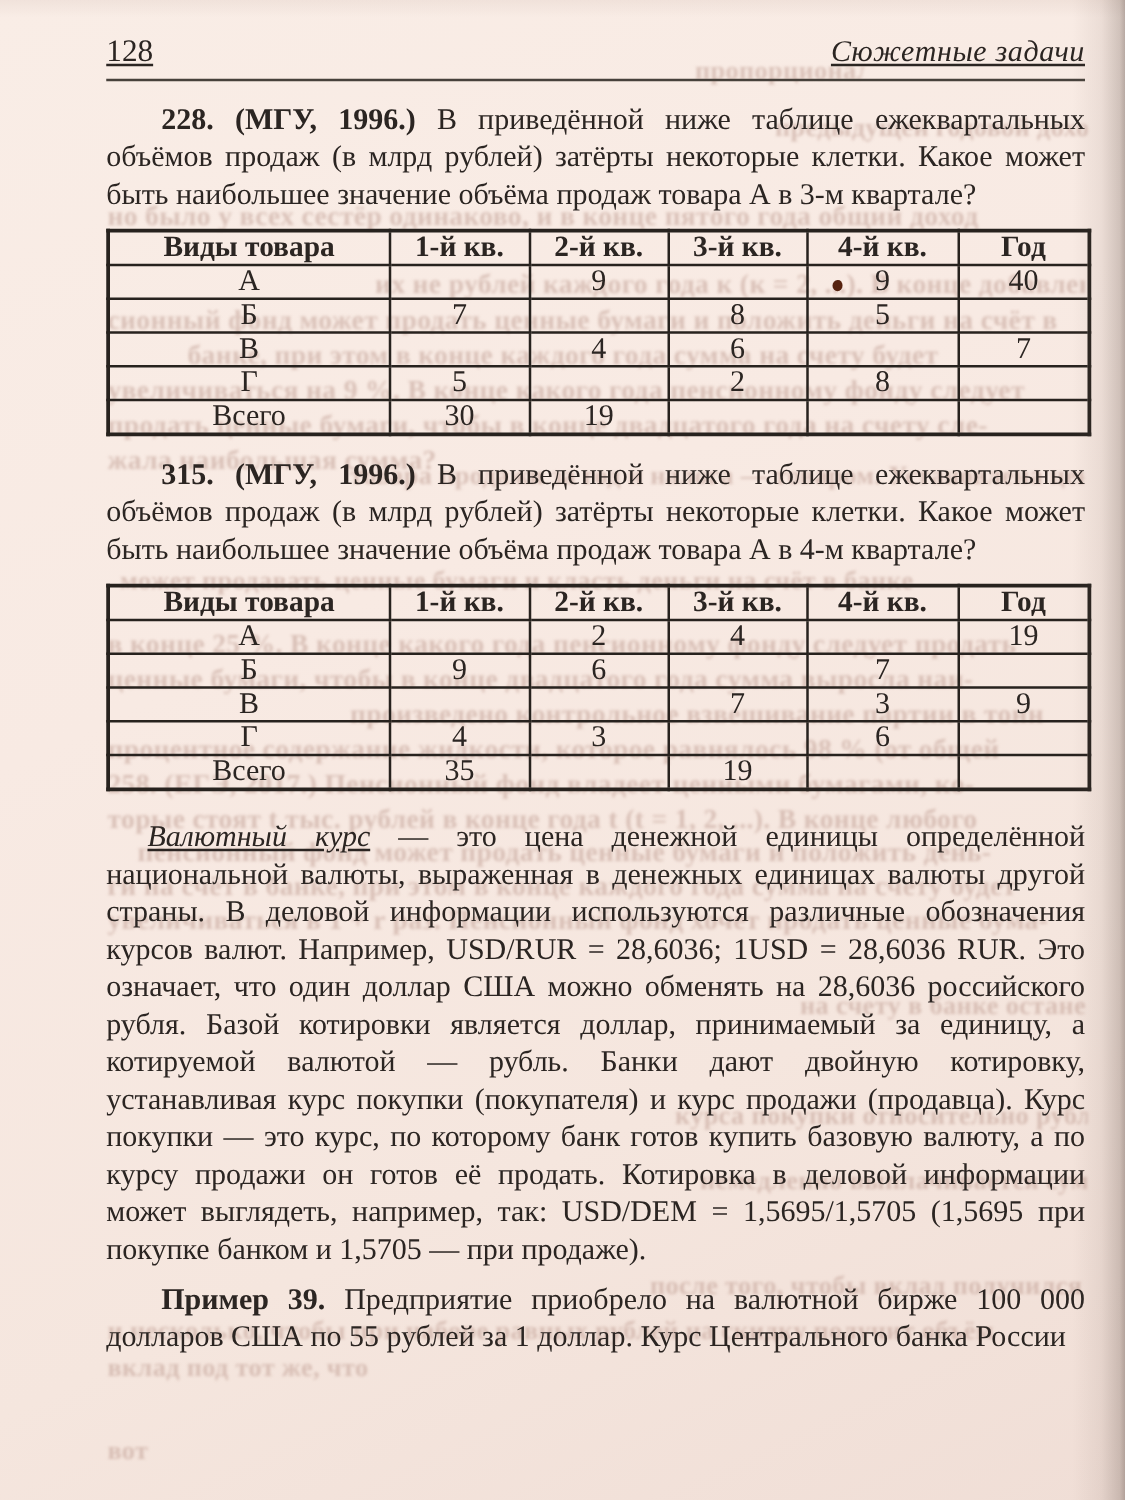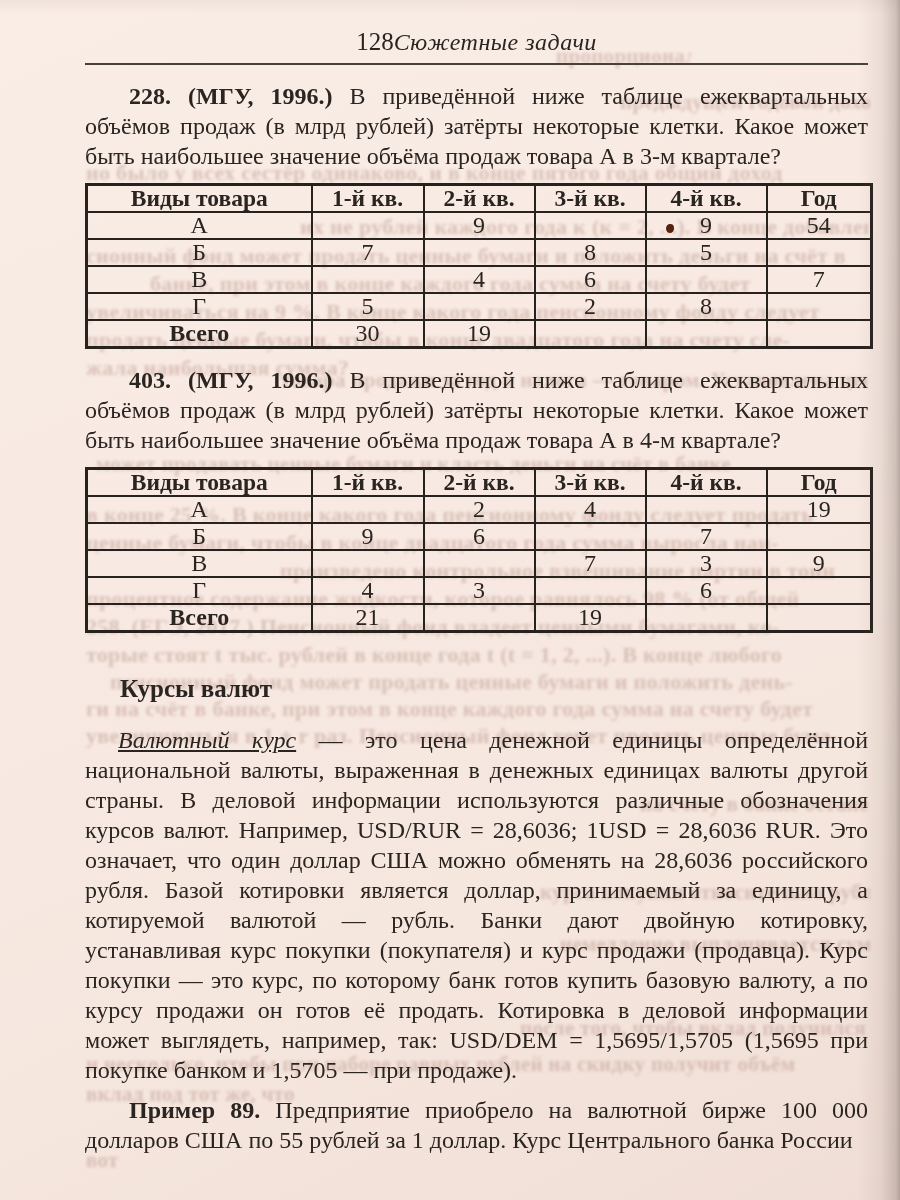--- a/index.html
+++ b/index.html
@@ -11,22 +11,22 @@
   }
   
   .bleed-layer{position:absolute;inset:0;z-index:1;pointer-events:none;}
   .ghost-line{
     position:absolute;color:#bd9a8f;opacity:.52;filter:blur(1.4px);
     font-weight:600;font-size:22px;white-space:nowrap;overflow:hidden;
     letter-spacing:.3px;
   }
   .content{position:relative;z-index:2;padding:28px 32px 0 85px;}
   .page-head{
-    display:flex;justify-content:center;align-items:flex-end;
-    border-bottom:2px solid #47413b;padding-bottom:7px;
+    display:flex;justify-content:space-between;align-items:flex-end;
+    border-bottom:2px solid #47413b;padding-bottom:7px;text-decoration:underline;
   }
   .page-num{font-size:25px;}
   .running-title{font-style:italic;font-size:24px;letter-spacing:.5px;}
   p.problem,p.bodytext,p.example{
     margin:16px 0 0;font-size:24px;line-height:30px;text-align:justify;
   }
   p.problem{text-indent:44px;margin-top:16px;}
   p.bodytext{text-indent:33px;margin-top:22px;}
   p.example{text-indent:44px;margin-top:10px;}
   .b{font-weight:bold;}
@@ -34,21 +34,21 @@
   table.sales{
     border-collapse:collapse;table-layout:fixed;width:785px;margin-top:12px;
     border:3px solid #27221e;background:transparent;
   }
   table.sales th,table.sales td{
     border:2px solid #27221e;height:25px;padding:0 2px;text-align:center;
     font-size:24px;line-height:25px;background:transparent;
   }
   table.sales th{font-weight:bold;font-size:23.5px;}
   table.sales td{font-weight:normal;}
-  table.sales td.total{font-weight:bold;}
+  table.sales td.total{font-weight:normal;}
   .section-heading{
     margin:42px 0 0 35px;font-size:25px;font-weight:bold;font-family:inherit;
   }
   .ink-dot{
     position:absolute;z-index:3;left:666px;top:224px;width:8px;height:9px;
     background:#56220f;border-radius:50% 45% 50% 50%;filter:blur(.4px);
   }
   .right-shadow{
     position:absolute;z-index:4;top:0;right:0;width:42px;height:100%;pointer-events:none;
     background:linear-gradient(to right,rgba(118,98,90,0) 0%,rgba(118,98,90,.10) 55%,rgba(94,77,69,.26) 90%,rgba(78,62,55,.38) 100%);
@@ -121,21 +121,21 @@
             <th>Год</th>
           </tr>
         </thead>
         <tbody>
           <tr>
             <td>А</td>
             <td></td>
             <td>9</td>
             <td></td>
             <td>9</td>
-            <td>54</td>
+            <td>40</td>
           </tr>
           <tr>
             <td>Б</td>
             <td>7</td>
             <td></td>
             <td>8</td>
             <td>5</td>
             <td></td>
           </tr>
           <tr>
@@ -158,21 +158,21 @@
             <td class="total">Всего</td>
             <td>30</td>
             <td>19</td>
             <td></td>
             <td></td>
             <td></td>
           </tr>
         </tbody>
       </table>
 
-    <p class="problem"><span class="b">403.</span> <span class="b">(МГУ, 1996.)</span> <span>В приведённой ниже таблице ежеквартальных объёмов продаж (в млрд рублей) затёрты некоторые клетки. Какое может быть наибольшее значение объёма продаж товара А в 4-м квартале?</span></p>
+    <p class="problem"><span class="b">315.</span> <span class="b">(МГУ, 1996.)</span> <span>В приведённой ниже таблице ежеквартальных объёмов продаж (в млрд рублей) затёрты некоторые клетки. Какое может быть наибольшее значение объёма продаж товара А в 4-м квартале?</span></p>
 
     <table class="sales">
         <colgroup>
           <col style="width: 225px;">
           <col style="width: 112px;">
           <col style="width: 111px;">
           <col style="width: 111px;">
           <col style="width: 121px;">
           <col style="width: 105px;">
         </colgroup>
@@ -214,34 +214,33 @@
           <tr>
             <td>Г</td>
             <td>4</td>
             <td>3</td>
             <td></td>
             <td>6</td>
             <td></td>
           </tr>
           <tr>
             <td class="total">Всего</td>
-            <td>21</td>
+            <td>35</td>
             <td></td>
             <td>19</td>
             <td></td>
             <td></td>
           </tr>
         </tbody>
       </table>
 
-    <div class="section-heading">Курсы валют</div>
 
     <p class="bodytext"><span class="it">Валютный курс</span><span> — это цена денежной единицы определённой национальной валюты, выраженная в денежных единицах валюты другой страны. В деловой информации используются различные обозначения курсов валют. Например, USD/RUR = 28,6036; 1USD = 28,6036 RUR. Это означает, что один доллар США можно обменять на 28,6036 российского рубля. Базой котировки является доллар, принимаемый за единицу, а котируемой валютой — рубль. Банки дают двойную котировку, устанавливая курс покупки (покупателя) и курс продажи (продавца). Курс покупки — это курс, по которому банк готов купить базовую валюту, а по курсу продажи он готов её продать. Котировка в деловой информации может выглядеть, например, так: USD/DEM = 1,5695/1,5705 (1,5695 при покупке банком и 1,5705 — при продаже).</span></p>
 
-    <p class="example"><span class="b">Пример 89.</span> <span>Предприятие приобрело на валютной бирже 100&nbsp;000 долларов США по 55 рублей за 1 доллар. Курс Центрального банка России</span></p>
+    <p class="example"><span class="b">Пример 39.</span> <span>Предприятие приобрело на валютной бирже 100&nbsp;000 долларов США по 55 рублей за 1 доллар. Курс Центрального банка России</span></p>
 
   </div>
 
   <div class="ink-dot"></div>
   <div class="top-shadow"></div>
   <div class="right-shadow"></div>
 
 </div>
 
 </body></html>

